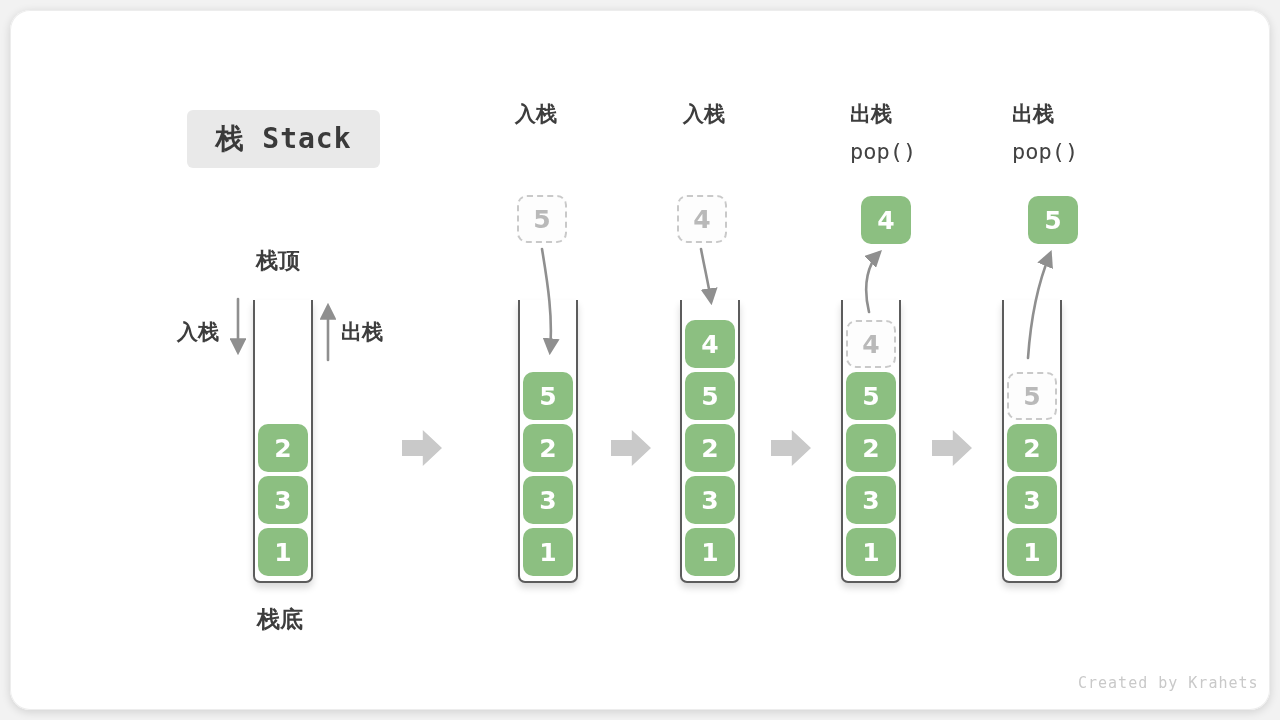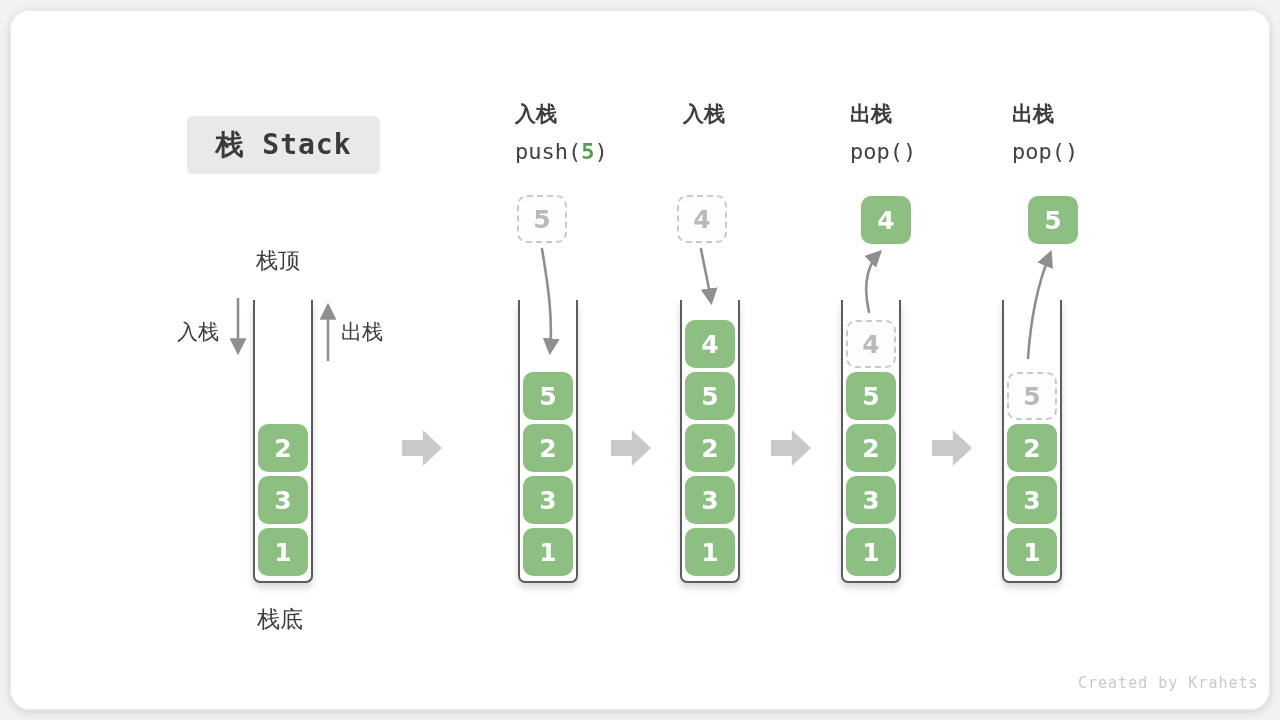--- a/index.html
+++ b/index.html
@@ -9,28 +9,28 @@
     font-family:"DejaVu Sans","Liberation Sans",sans-serif;
     overflow:hidden;
   }
   .stage{position:relative;width:1280px;height:720px;}
   .card{
     position:absolute;left:10px;top:10px;width:1260px;height:700px;
     background:#ffffff;border-radius:20px;
     box-shadow:0 2px 10px rgba(0,0,0,0.14), 0 0 0 1px #ededed inset;
   }
   .title-badge{
-    position:absolute;left:187px;top:116px;width:193px;height:58px;
+    position:absolute;left:187px;top:110px;width:193px;height:58px;
     background:#e9e9e9;border-radius:6px;
     display:flex;align-items:center;justify-content:center;
     font-family:"DejaVu Sans Mono","Liberation Mono",monospace;
     font-size:28px;font-weight:bold;color:#3a3a3a;letter-spacing:1px;
   }
   .cjk-label{
-    position:absolute;color:#3d3d3d;font-weight:normal;font-size:21px;white-space:nowrap;
+    position:absolute;color:#3d3d3d;font-weight:bold;font-size:21px;white-space:nowrap;
   }
   .op-group{position:absolute;top:104px;width:150px;}
   .op-name{font-size:21px;font-weight:bold;color:#3d3d3d;line-height:1;}
   .op-code{
     margin-top:14px;
     font-family:"DejaVu Sans Mono","Liberation Mono",monospace;
     font-size:22px;color:#424242;line-height:1.2;white-space:nowrap;
   }
   .op-code .arg{color:#559e4f;font-weight:bold;}
   .stack-well{
@@ -64,21 +64,20 @@
 
 <div class="stage">
   <div class="card"></div>
 
   <div class="title-badge">
     <span>栈 Stack</span>
   </div>
 
   <div class="op-group" style="left:515px">
     <div class="op-name">入栈</div>
-    <div class="op-code"><span>push(</span><span class="arg">5</span><span>)</span></div>
   </div>
   <div class="op-group" style="left:683px">
     <div class="op-name">入栈</div>
   </div>
   <div class="op-group" style="left:850px">
     <div class="op-name">出栈</div>
     <div class="op-code"><span>pop(</span><span class="arg"></span><span>)</span></div>
   </div>
   <div class="op-group" style="left:1012px">
     <div class="op-name">出栈</div>

